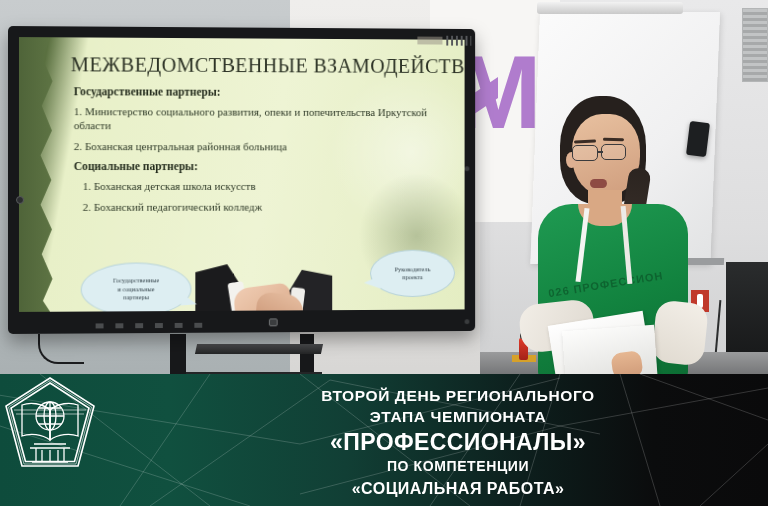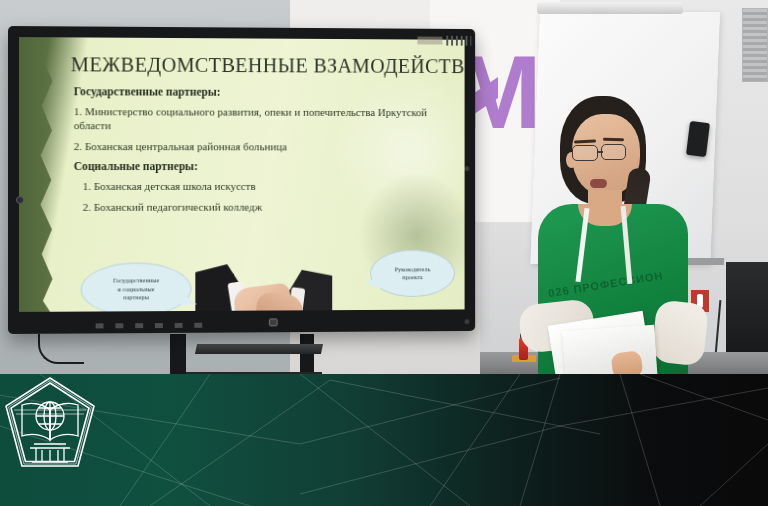--- a/index.html
+++ b/index.html
@@ -387,15 +387,22 @@
         <path d="M36 42 h28 M38.5 34 h23 M38.5 50 h23"></path>
         <path d="M50 28 v28"></path>
 
         <path d="M34 70 h32 M30 74 h40"></path>
         <path d="M36 74 v14 M64 74 v14"></path>
         <path d="M42 76 v12 M50 76 v12 M58 76 v12"></path>
         <path d="M32 88 h36"></path>
       </g>
     </svg>
 
+    <div class="banner-text">
+      <div class="bt1">ВТОРОЙ ДЕНЬ РЕГИОНАЛЬНОГО</div>
+      <div class="bt2">ЭТАПА ЧЕМПИОНАТА</div>
+      <div class="bt3">«ПРОФЕССИОНАЛЫ»</div>
+      <div class="bt4">ПО КОМПЕТЕНЦИИ</div>
+      <div class="bt5">«СОЦИАЛЬНАЯ РАБОТА»</div>
+    </div>
   </div>
 
 </div>
 
 </body></html>

